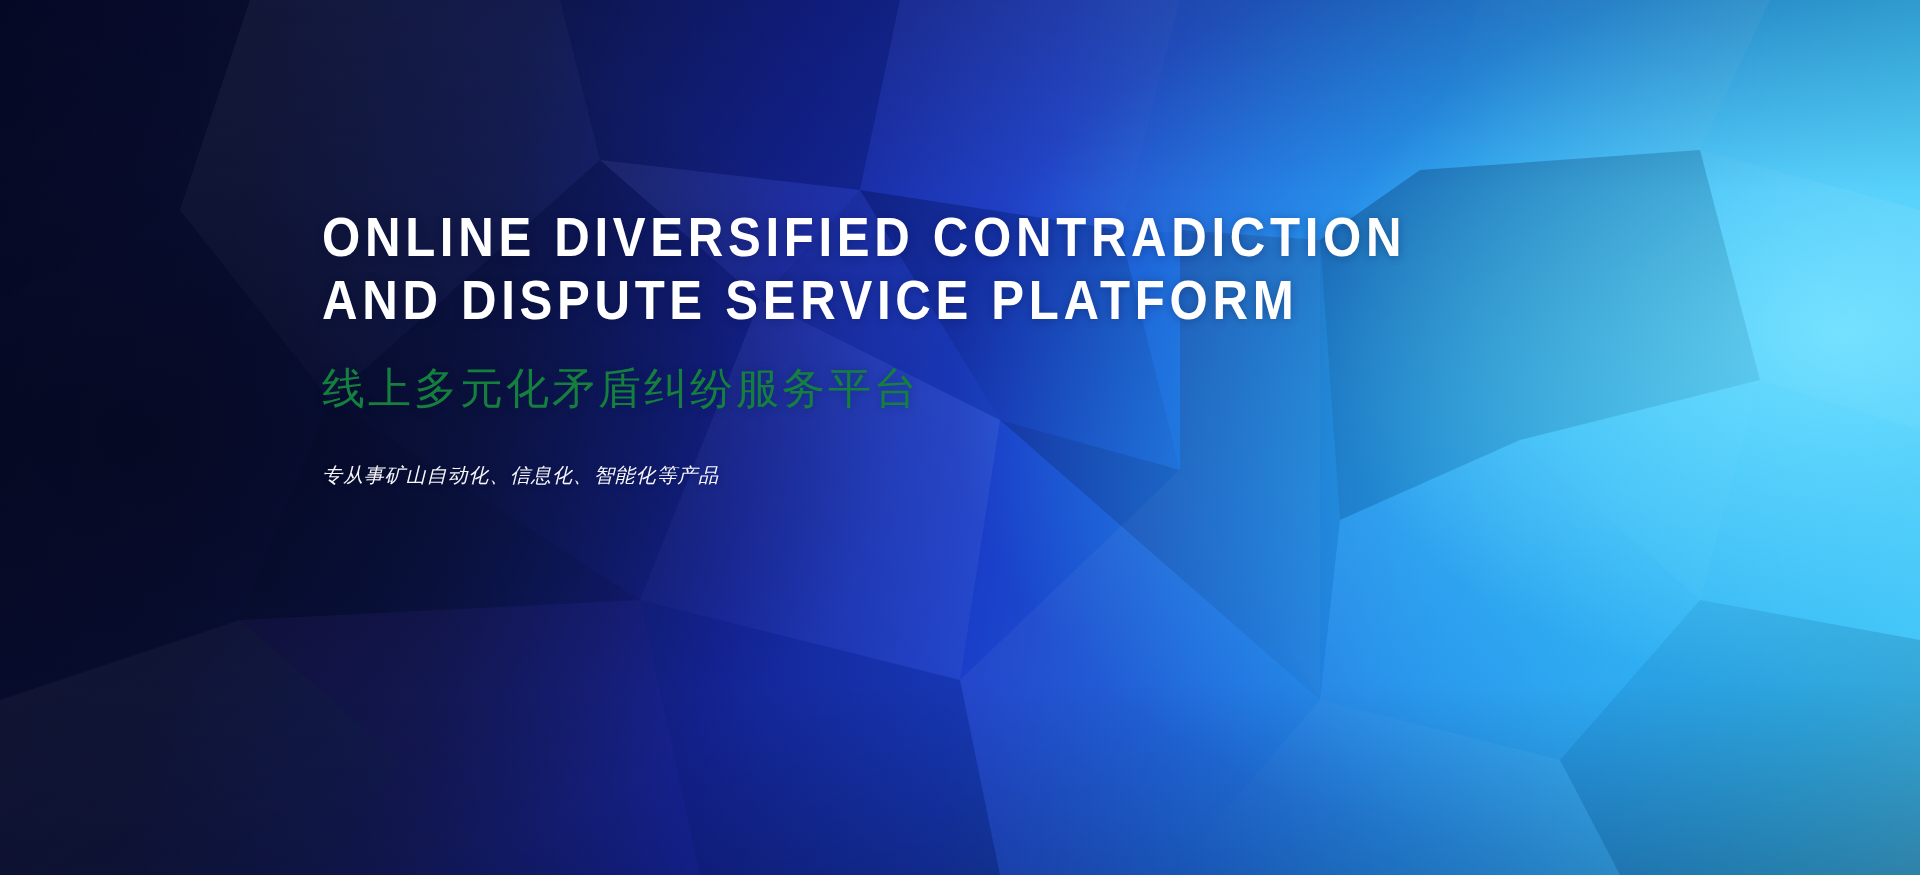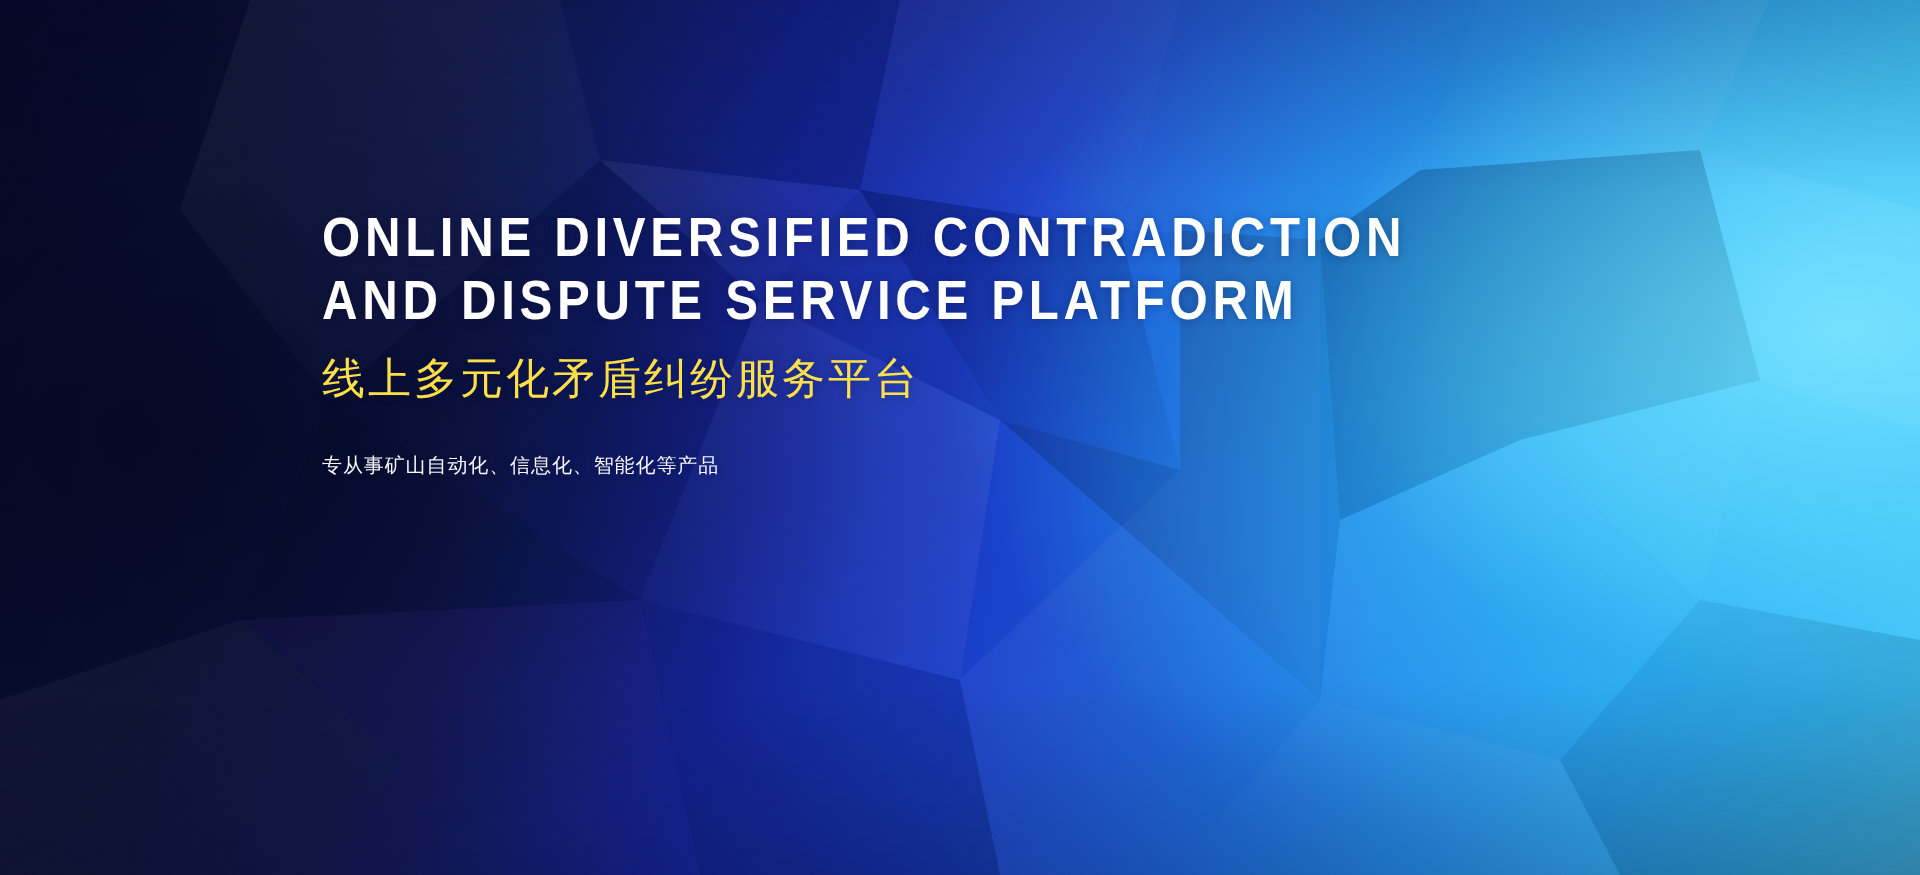--- a/index.html
+++ b/index.html
@@ -72,22 +72,22 @@
     font-weight: 700;
     letter-spacing: 5.2px;
     white-space: nowrap;
     text-shadow: 0 1px 10px rgba(0,12,60,0.30);
     transform: scaleX(0.895);
     transform-origin: left center;
   }
   .headline-en .ln { display:block; }
 
   .headline-cn {
-    margin-top: 20px;
-    color: #fde047;
+    margin-top: 30px;
+    color: #15803d;
     font-size: 43px;
     line-height: 52px;
     font-weight: 400;
     letter-spacing: 3.0px;
     white-space: nowrap;
     text-shadow: 0 1px 10px rgba(0,12,60,0.30);
   }
 
   .subtext {
     margin-top: 44px;
@@ -95,20 +95,21 @@
   .subtext .sline {
     display: block;
     color: #ffffff;
     font-size: 20px;
     line-height: 35px;
     font-weight: 400;
     letter-spacing: 0.9px;
     white-space: nowrap;
     opacity: 0.97;
     text-shadow: 0 1px 7px rgba(0,12,60,0.30);
+    font-style: italic;
   }
 </style>
 </head>
 <body>
 
 <div class="banner">
 
   <div class="bg-gradient"></div>
 
   <svg class="bg-poly" viewBox="0 0 1920 875" preserveAspectRatio="none" xmlns="http://www.w3.org/2000/svg">

